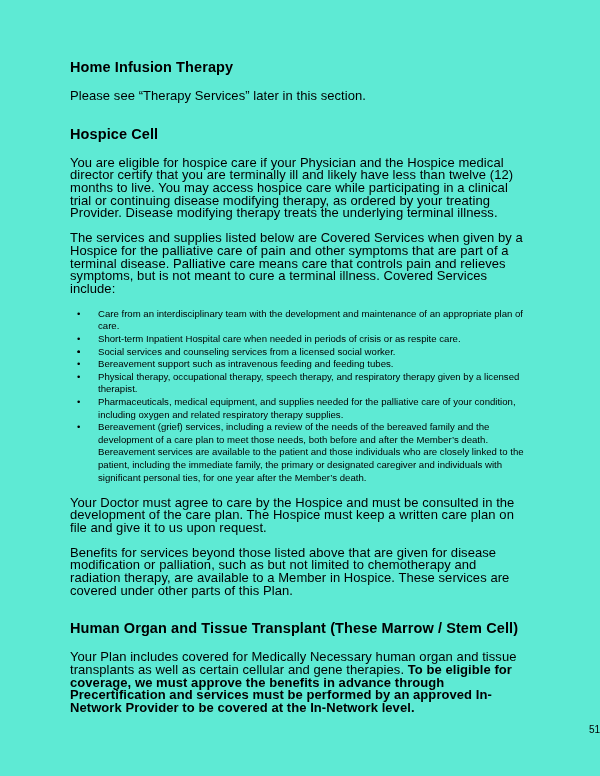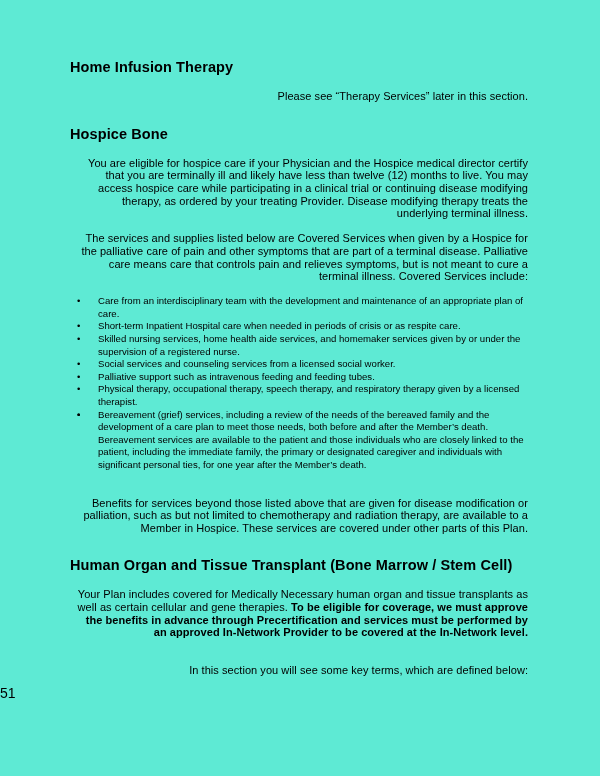--- a/index.html
+++ b/index.html
@@ -30,24 +30,24 @@
   }
   h2.section-title {
     font-size: 14.5px;
     font-weight: bold;
     line-height: 1.25;
     margin: 0 0 0 0;
     letter-spacing: 0.1px;
   }
   .gap-after-title { height: 14px; }
   p.body-text {
-    font-size: 11px;
+    font-size: 13px;
     line-height: 12.6px;
     margin: 0;
-    text-align: right;
+    text-align: left;
     letter-spacing: 0.005em;
   }
   .para-gap { height: 12.5px; }
   .title-top-gap { height: 22px; }
   ul.bullets {
     list-style: none;
     margin: 0;
     padding: 0;
   }
   ul.bullets li {
@@ -62,93 +62,93 @@
     left: 7px;
     top: 0;
     font-size: 9.6px;
     line-height: 12.6px;
   }
   b, strong { font-weight: bold; }
   .page-number {
     position: absolute;
     left: 0;
     right: 0;
-    top: 687px;
-    text-align: left;
-    font-size: 14px;
+    top: 724px;
+    text-align: right;
+    font-size: 10px;
     line-height: 12px;
   }
 </style>
 </head>
 <body>
 
 <div class="page">
   <div class="content">
 
     <h2 class="section-title">Home Infusion Therapy</h2>
     <div class="gap-after-title"></div>
     <p class="body-text">Please see “Therapy Services” later in this section.</p>
 
     <div class="title-top-gap"></div>
 
-    <h2 class="section-title">Hospice Bone</h2>
+    <h2 class="section-title">Hospice Cell</h2>
     <div class="gap-after-title"></div>
 
     <p class="body-text">You are eligible for hospice care if your Physician and the Hospice medical director certify that you are terminally ill and likely have less than twelve (12) months to live. You may access hospice care while participating in a clinical trial or continuing disease modifying therapy, as ordered by your treating Provider. Disease modifying therapy treats the underlying terminal illness.</p>
     <div class="para-gap"></div>
     <p class="body-text">The services and supplies listed below are Covered Services when given by a Hospice for the palliative care of pain and other symptoms that are part of a terminal disease.  Palliative care means care that controls pain and relieves symptoms, but is not meant to cure a terminal illness.  Covered Services include:</p>
     <div class="para-gap"></div>
 
     <ul class="bullets">
       <li>
         <span class="bullet-dot">•</span>
         <span>Care from an interdisciplinary team with the development and maintenance of an appropriate plan of care.</span>
       </li>
       <li>
         <span class="bullet-dot">•</span>
         <span>Short-term Inpatient Hospital care when needed in periods of crisis or as respite care.</span>
       </li>
       <li>
         <span class="bullet-dot">•</span>
-        <span>Skilled nursing services, home health aide services, and homemaker services given by or under the supervision of a registered nurse.</span>
       </li>
       <li>
         <span class="bullet-dot">•</span>
         <span>Social services and counseling services from a licensed social worker.</span>
       </li>
       <li>
         <span class="bullet-dot">•</span>
-        <span>Palliative support such as intravenous feeding and feeding tubes.</span>
+        <span>Bereavement support such as intravenous feeding and feeding tubes.</span>
       </li>
       <li>
         <span class="bullet-dot">•</span>
         <span>Physical therapy, occupational therapy, speech therapy, and respiratory therapy given by a licensed therapist.</span>
       </li>
       <li>
         <span class="bullet-dot">•</span>
+        <span>Pharmaceuticals, medical equipment, and supplies needed for the palliative care of your condition, including oxygen and related respiratory therapy supplies.</span>
       </li>
       <li>
         <span class="bullet-dot">•</span>
         <span>Bereavement (grief) services, including a review of the needs of the bereaved family and the development of a care plan to meet those needs, both before and after the Member’s death. Bereavement services are available to the patient and those individuals who are closely linked to the patient, including the immediate family, the primary or designated caregiver and individuals with significant personal ties, for one year after the Member’s death.</span>
       </li>
     </ul>
 
     <div class="para-gap"></div>
+    <p class="body-text">Your Doctor must agree to care by the Hospice and must be consulted in the development of the care plan. The Hospice must keep a written care plan on file and give it to us upon request.</p>
     <div class="para-gap"></div>
     <p class="body-text">Benefits for services beyond those listed above that are given for disease modification or palliation, such as but not limited to chemotherapy and radiation therapy, are available to a Member in Hospice.  These services are covered under other parts of this Plan.</p>
 
     <div class="title-top-gap"></div>
 
     <h2 class="section-title">
-      <span>Human Organ and Tissue Transplant (Bone Marrow / Stem Cell)</span><br>
+      <span>Human Organ and Tissue Transplant (These Marrow / Stem Cell)</span><br>
     </h2>
     <div class="gap-after-title"></div>
 
     <p class="body-text">
       <span>Your Plan includes covered for Medically Necessary human organ and tissue transplants as well as certain cellular and gene therapies.  </span><b>To be eligible for coverage, we must approve the benefits in advance through Precertification and services must be performed by an approved In-Network Provider to be covered at the In-Network level.</b>
     </p>
     <div class="para-gap"></div>
     <div class="para-gap"></div>
-    <p class="body-text">In this section you will see some key terms, which are defined below:</p>
   </div>
 
   <div class="page-number">51</div>
 </div>
 
 </body></html>

